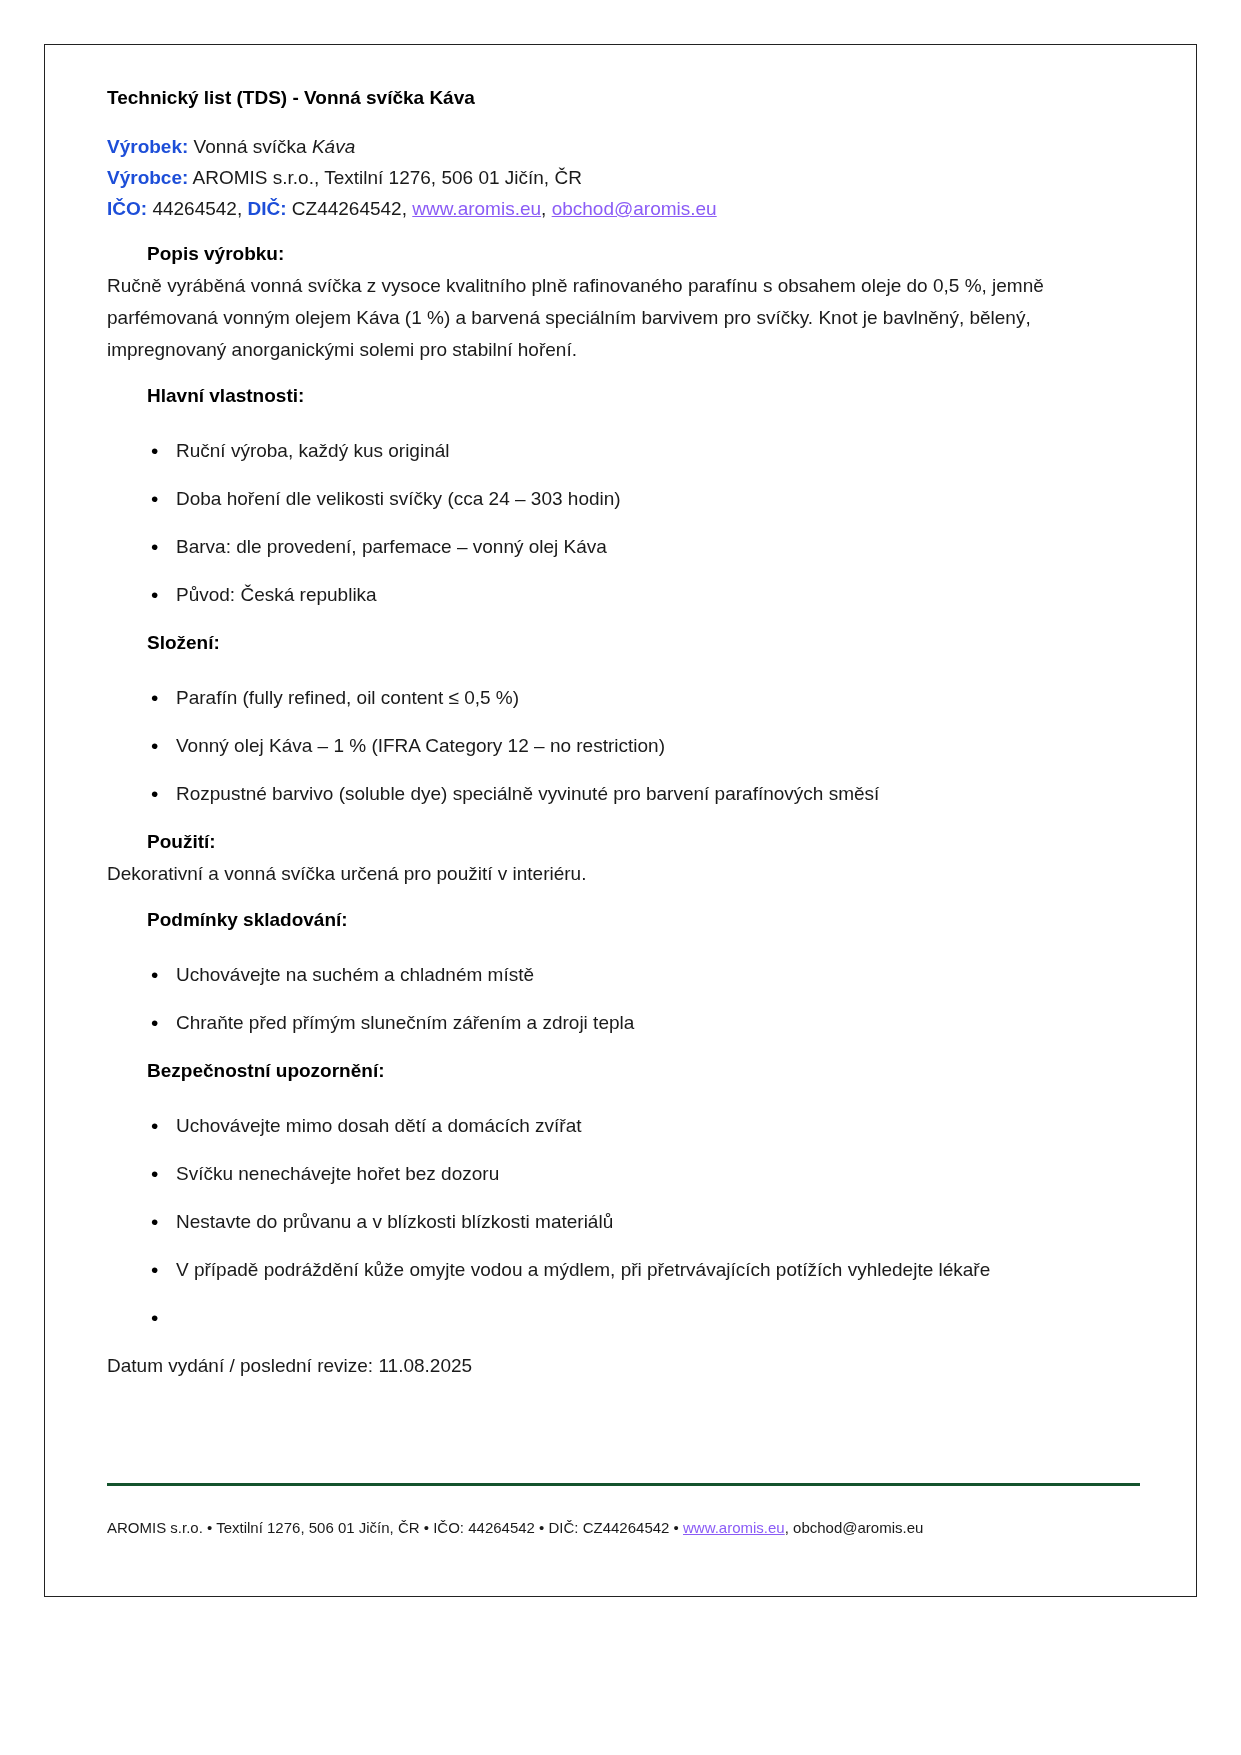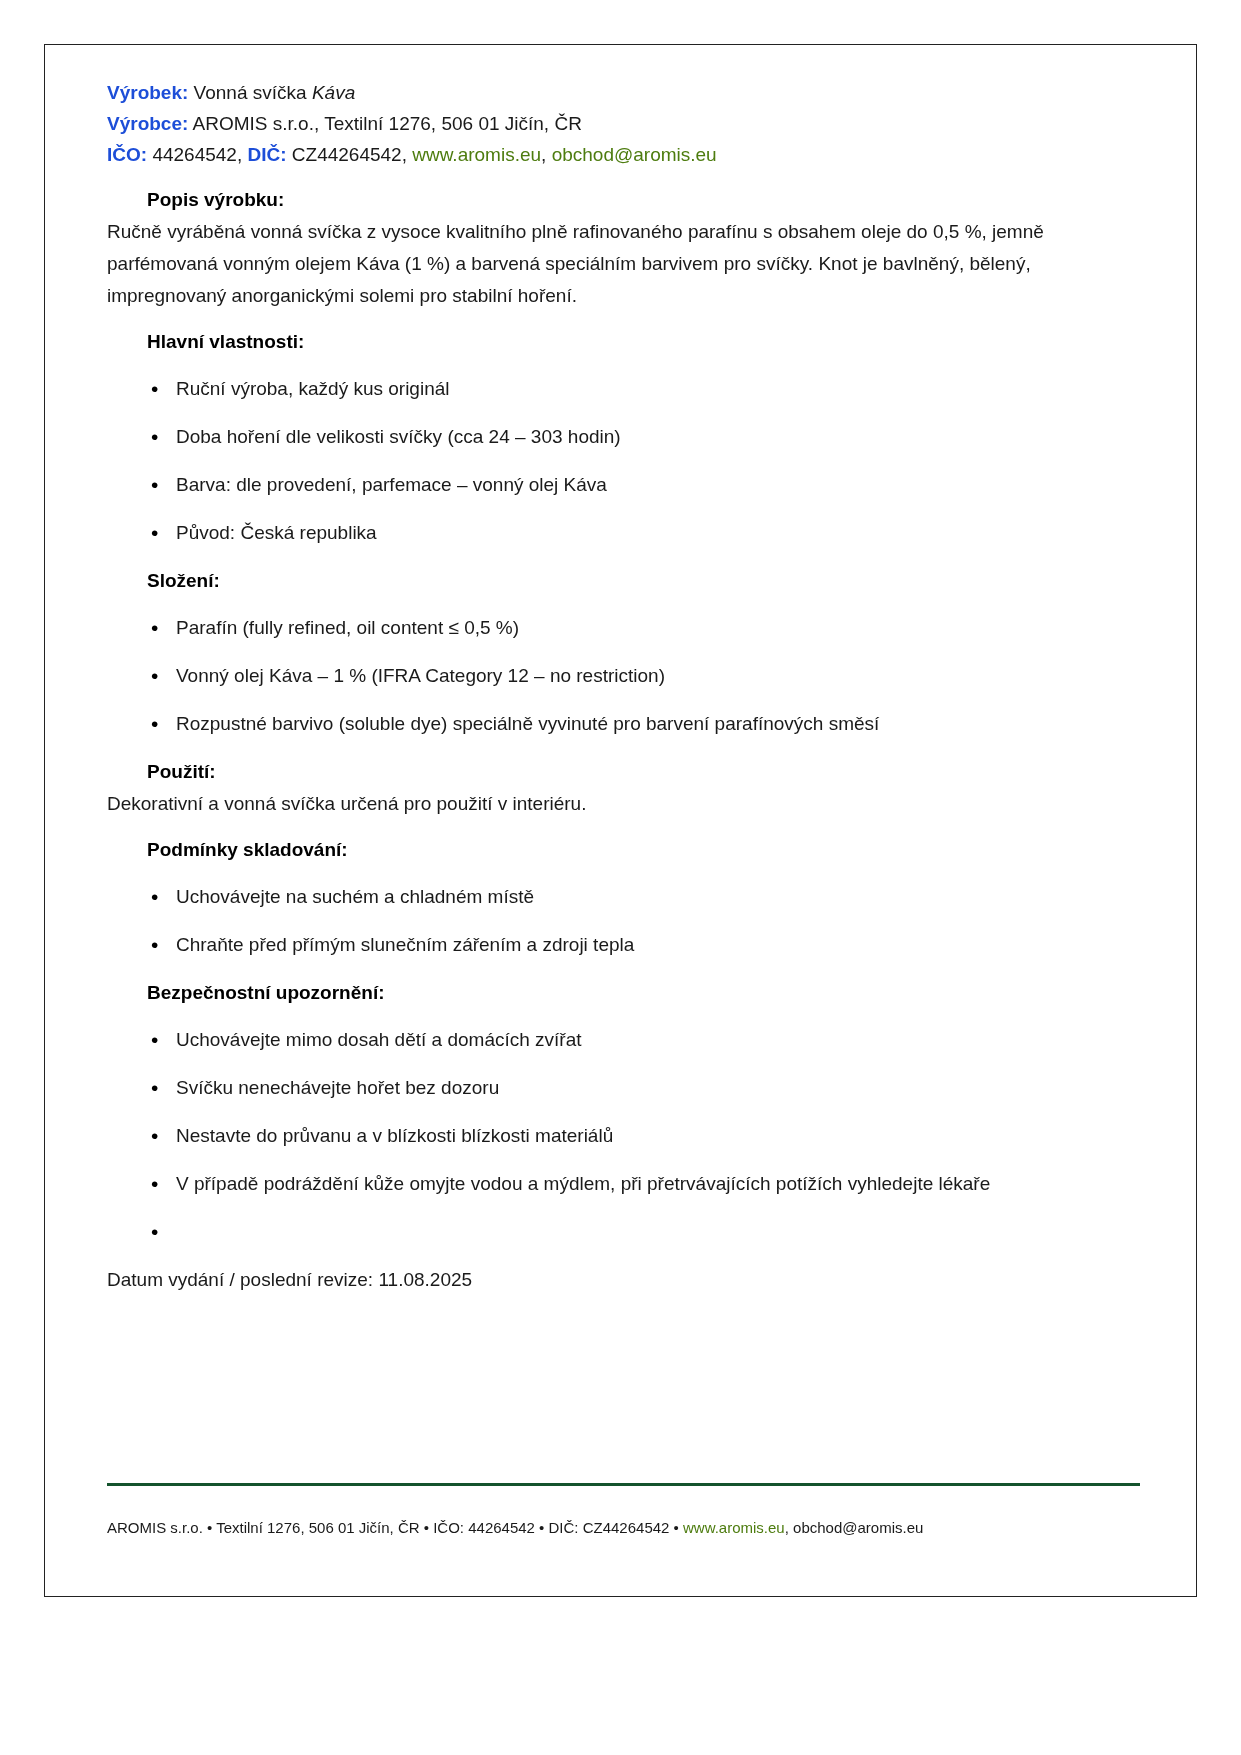--- a/index.html
+++ b/index.html
@@ -40,40 +40,41 @@
     font-size: 19px;
     font-weight: bold;
     color: #000000;
     line-height: 32px;
     margin-top: 14px;
     margin-left: 40px;
   }
   b { color: #1d4ed8; }
   ul.bullets {
     list-style: none;
-    margin: 15px 0 0 0;
+    margin: 23px 0 0 0;
   }
   ul.bullets li {
     position: relative;
     font-size: 19px;
     line-height: 32px;
     margin-bottom: 16px;
     padding-left: 69px;
     min-height: 32px;
   }
   ul.bullets li::before {
     content: "\2022";
     position: absolute;
     left: 44px;
     top: 0;
     font-size: 21px;
     color: #000000;
   }
   a.link {
-    color: #4d7c0f;
+    color: #8b5cf6;
+    text-decoration: underline;
     cursor: pointer;
   }
   .revision {
     font-size: 19px;
     line-height: 32px;
   }
   .footer {
     position: absolute;
     left: 62px;
     right: 56px;
@@ -83,20 +84,21 @@
     font-size: 15px;
     line-height: 20px;
     color: #1a1a1a;
   }
 </style>
 </head>
 <body>
 
 <div class="frame">
 
+  <h1 class="title">Technický list (TDS) -  Vonná svíčka Káva</h1>
 
   <p class="line"><b>Výrobek:</b><span> Vonná svíčka </span><i>Káva</i></p>
 
   <p class="line"><b>Výrobce:</b><span> AROMIS s.r.o., Textilní 1276, 506 01 Jičín, ČR</span></p>
 
   <p class="line"><b>IČO:</b><span> 44264542, </span><b>DIČ:</b><span> CZ44264542, </span><a class="link">www.aromis.eu</a><span>, </span><a class="link">obchod@aromis.eu</a></p>
 
   <h2 class="heading">Popis výrobku:</h2>
   <p class="body">Ručně vyráběná vonná svíčka z vysoce kvalitního plně rafinovaného parafínu s obsahem oleje do 0,5 %, jemně parfémovaná vonným olejem Káva (1 %) a barvená speciálním barvivem pro svíčky. Knot je bavlněný, bělený, impregnovaný anorganickými solemi pro stabilní hoření.</p>
 

